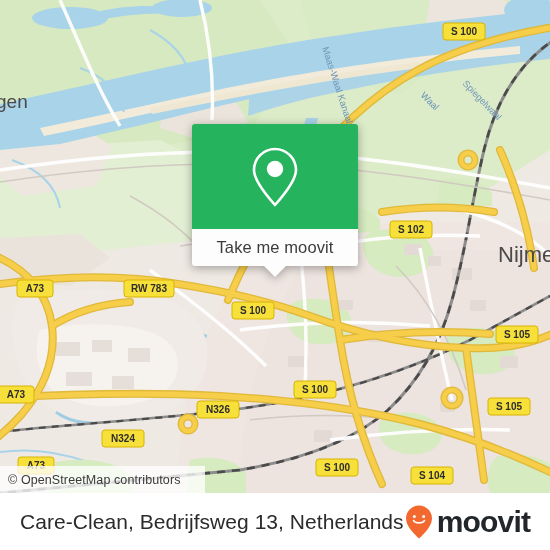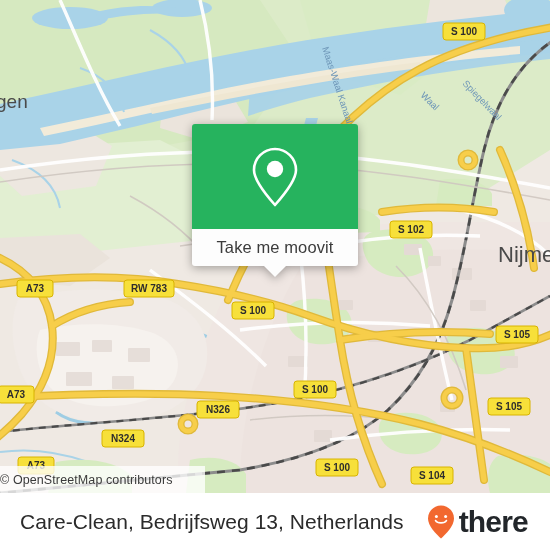--- a/index.html
+++ b/index.html
@@ -34,20 +34,21 @@
   
   #attribution {
     position: absolute;
     left: 0;
     top: 466px;
     height: 27px;
     width: 205px;
     background: rgba(255,255,255,0.78);
     display: flex;
     align-items: center;
+    padding-left: 8px;
     z-index: 40;
   }
   #attribution .attr-text {
     font-size: 12.5px;
     color: #3a3a3a;
     letter-spacing: 0.1px;
     white-space: nowrap;
   }
 
   
@@ -425,17 +426,17 @@
   <div id="footer">
     <div id="footer-address">Care-Clean, Bedrijfsweg 13, Netherlands</div>
     <div id="brand">
       <svg width="30" height="36" viewBox="0 0 30 36">
         <path d="M15 1.5 C7.8 1.5 2 7.3 2 14.5 C2 22 10.2 30 15 34.5
                  C19.8 30 28 22 28 14.5 C28 7.3 22.2 1.5 15 1.5 Z" fill="#F2682F"></path>
         <circle cx="10.4" cy="12.4" r="1.5" fill="#ffffff"></circle>
         <circle cx="19.6" cy="12.4" r="1.5" fill="#ffffff"></circle>
         <path d="M9.6 16.6 C11.4 19.6 18.6 19.6 20.4 16.6" fill="none" stroke="#ffffff" stroke-width="1.7" stroke-linecap="round"></path>
       </svg>
-      <span id="brand-word">there</span>
+      <span id="brand-word">moovit</span>
     </div>
   </div>
 
 </div>
 
 </body></html>

